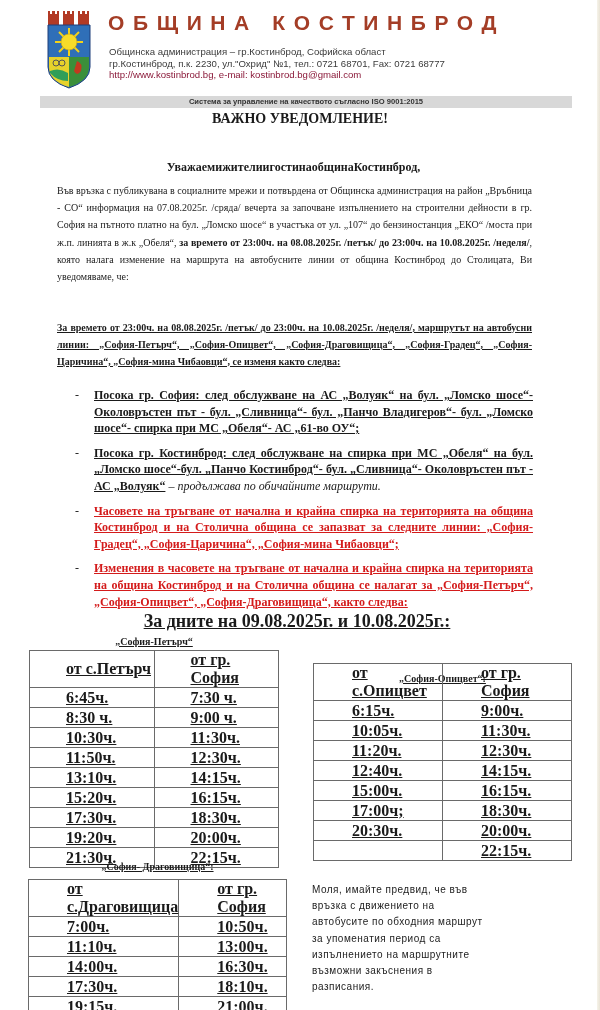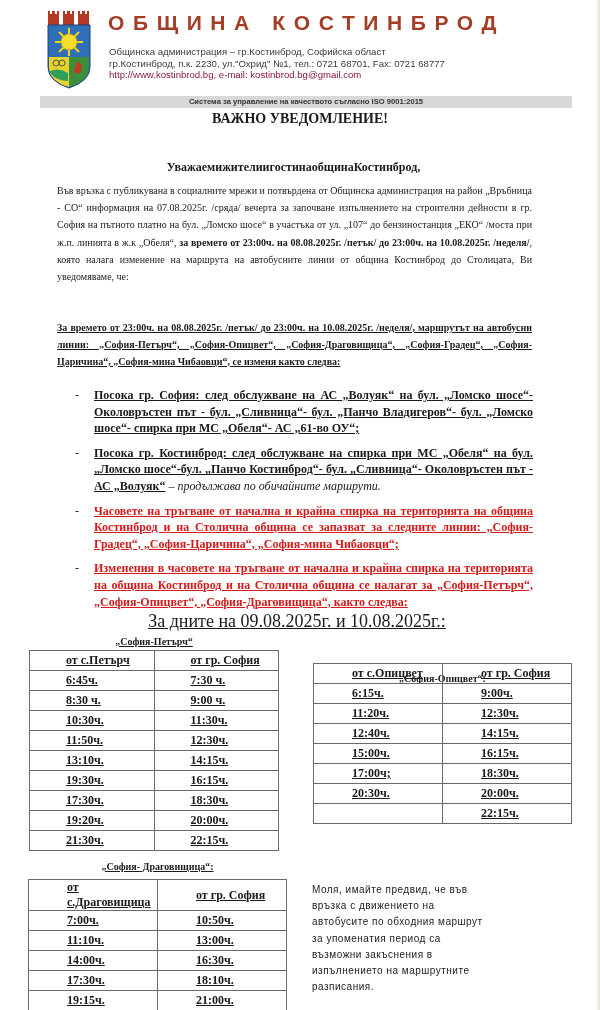--- a/index.html
+++ b/index.html
@@ -26,25 +26,25 @@
   .p2 { top: 320px; font-weight: bold; text-decoration: underline; line-height: 16.8px; }
 
   .bullets { position: absolute; left: 75px; width: 458px; font-size: 12px; }
   .bullet { position: relative; padding-left: 19px; line-height: 16.6px; text-align: justify; margin-bottom: 8px; }
   .bullet .dash { position: absolute; left: 0; top: 0; }
   .bullet .txt { font-weight: bold; text-decoration: underline; }
   .bullet .tail { font-style: italic; font-weight: normal; text-decoration: none; }
   .bullet.red .txt { color: #d41b1b; margin-top: 32px; }
   .b-group { top: 387px; }
 
-  .days-title { position: absolute; left: 0; width: 584px; top: 611px; text-align: center; font-weight: normal; font-size: 18px; text-decoration: underline; padding-left: 10px; }
+  .days-title { position: absolute; left: 0; width: 584px; top: 611px; text-align: center; font-weight: bold; font-size: 18px; text-decoration: underline; padding-left: 10px; }
 
   
   .tbl-title { position: absolute; font-weight: bold; font-size: 10px; text-decoration: underline; text-align: center; }
-  table.sched { position: absolute; border-collapse: collapse; font-size: 12px; font-weight: bold; padding-left: 20px; }
+  table.sched { position: absolute; border-collapse: collapse; font-size: 16px; font-weight: bold; padding-left: 20px; }
   table.sched td { border: 1px solid #6a6a6a; height: 20px; padding: 0; }
   table.sched td span { text-decoration: underline; display: inline-block; }
 
   #t1 { left: 29px; top: 650px; width: 250px; }
   #t1 td span { padding-left: 36px; }
   #t1 td { width: 50%; }
   #t2 { left: 313px; top: 663px; width: 259px; }
   #t2 td span { padding-left: 38px; }
   #t2 td { width: 50%; }
   #t3 { left: 28px; top: 879px; width: 259px; border-radius: 10px; }
@@ -153,21 +153,21 @@
       </tr>
   <tr>
         <td><span>11:50ч.</span></td>
         <td><span>12:30ч.</span></td>
       </tr>
   <tr>
         <td><span>13:10ч.</span></td>
         <td><span>14:15ч.</span></td>
       </tr>
   <tr>
-        <td><span>19:30ч.</span></td>
+        <td><span>15:20ч.</span></td>
         <td><span>16:15ч.</span></td>
       </tr>
   <tr>
         <td><span>17:30ч.</span></td>
         <td><span>18:30ч.</span></td>
       </tr>
   <tr>
         <td><span>19:20ч.</span></td>
         <td><span>20:00ч.</span></td>
       </tr>
@@ -183,20 +183,24 @@
   <tbody>
       <tr>
     <td><span>от с.Опицвет</span></td>
     <td><span>от гр. София</span></td>
   </tr>
   <tr>
         <td><span>6:15ч.</span></td>
         <td><span>9:00ч.</span></td>
       </tr>
   <tr>
+        <td><span>10:05ч.</span></td>
+        <td><span>11:30ч.</span></td>
+      </tr>
+  <tr>
         <td><span>11:20ч.</span></td>
         <td><span>12:30ч.</span></td>
       </tr>
   <tr>
         <td><span>12:40ч.</span></td>
         <td><span>14:15ч.</span></td>
       </tr>
   <tr>
         <td><span>15:00ч.</span></td>
         <td><span>16:15ч.</span></td>
@@ -244,16 +248,16 @@
         <td><span>21:00ч.</span></td>
       </tr>
 </tbody>
   </table>
 
 <div class="advisory">
   <div>Моля, имайте предвид, че във</div>
   <div>връзка с движението на</div>
   <div>автобусите по обходния маршрут</div>
   <div>за упоменатия период са</div>
+  <div>изпълнението на маршрутните</div>
   <div>възможни закъснения в</div>
-  <div>изпълнението на маршрутните</div>
   <div>разписания.</div>
 </div>
 
 </body></html>

